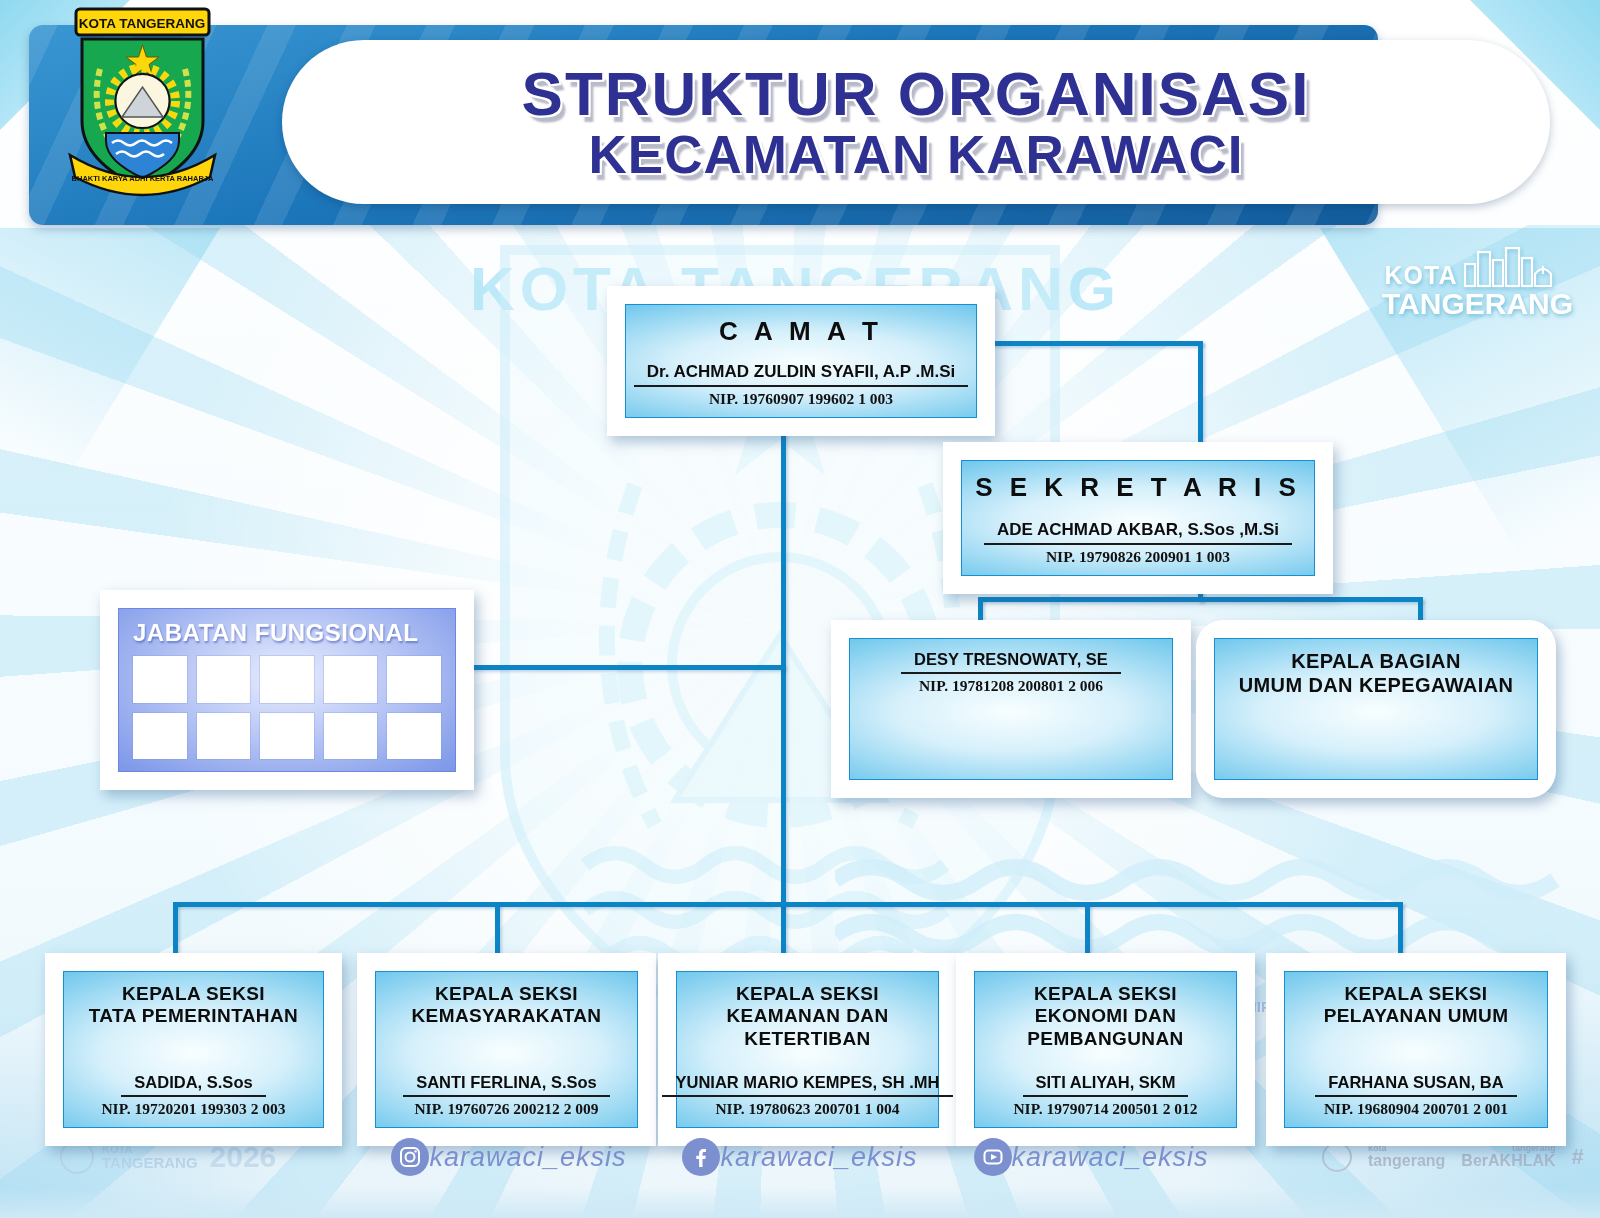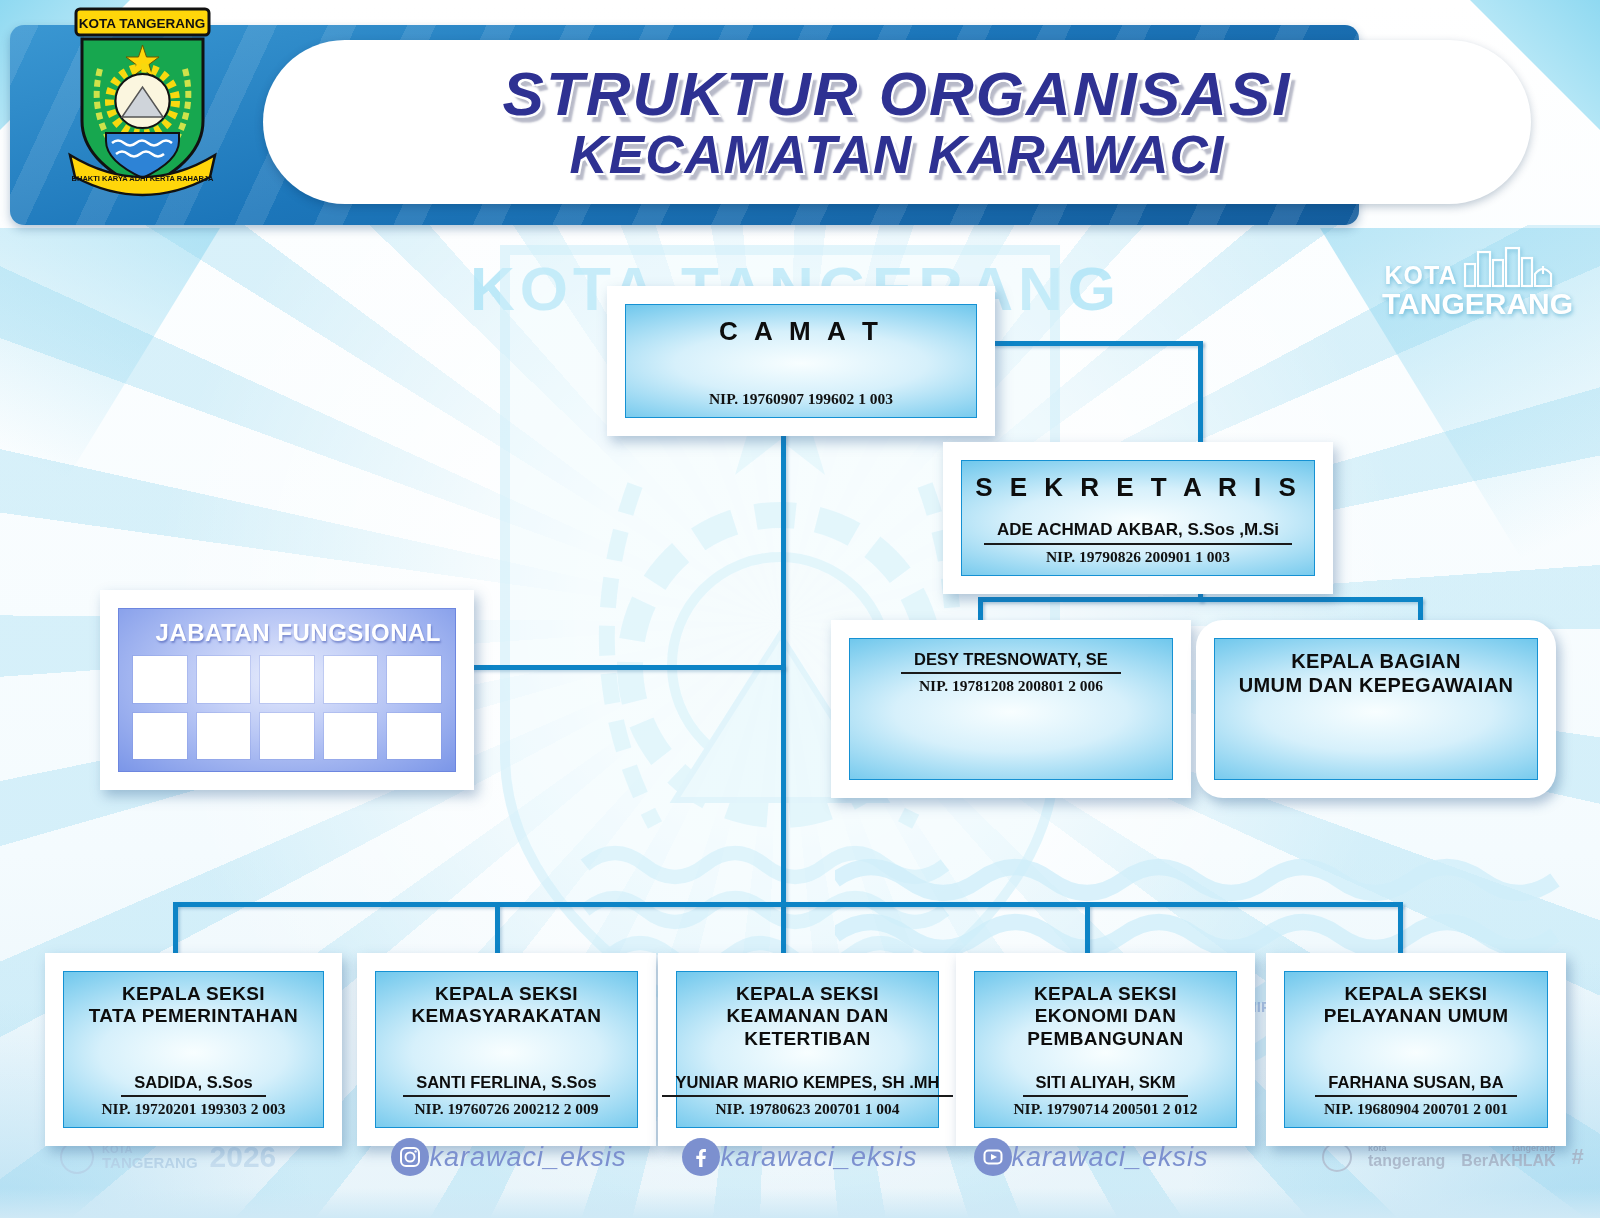--- a/index.html
+++ b/index.html
@@ -21,22 +21,22 @@
   .wedge.bl{left:0;bottom:0;width:320px;height:220px;background:radial-gradient(ellipse at 0% 100%,rgba(150,210,238,.5),rgba(255,255,255,0) 70%);}
   .wedge.br{right:0;bottom:0;width:420px;height:260px;background:radial-gradient(ellipse at 100% 100%,rgba(150,210,238,.55),rgba(255,255,255,0) 70%);}
   .bottom-strip{position:absolute;left:0;bottom:0;width:100%;height:30px;z-index:0;background:linear-gradient(rgba(255,255,255,0),#cfe9f6);}
   .bg-ghost-text{position:absolute;left:470px;top:253px;width:600px;z-index:0;text-align:center;
     font-weight:900;font-size:62px;letter-spacing:5px;color:rgba(172,228,246,.8);white-space:nowrap;}
   .wm-emblem{position:absolute;left:435px;top:235px;z-index:0;opacity:.6;}
   .wm-waves{position:absolute;left:835px;top:850px;z-index:0;opacity:.75;}
   .ghost-nip{position:absolute;left:1246px;top:998px;z-index:1;font-weight:700;font-size:15px;color:#7f9fd4;opacity:.55;}
 
   
-  .header-band{position:absolute;left:10px;top:25px;width:1349px;height:200px;border-radius:14px;z-index:3;
-    background:linear-gradient(165deg,#3a97d2 0%,#1c76ba 45%,#135c9c 100%);box-shadow:0 4px 10px rgba(20,70,120,.3);font-style:italic;}
+  .header-band{position:absolute;left:29px;top:25px;width:1349px;height:200px;border-radius:14px;z-index:3;
+    background:linear-gradient(165deg,#3a97d2 0%,#1c76ba 45%,#135c9c 100%);box-shadow:0 4px 10px rgba(20,70,120,.3);}
   .header-band::before{content:"";position:absolute;inset:0;border-radius:14px;
     background:repeating-linear-gradient(115deg,rgba(255,255,255,.10) 0 26px,rgba(255,255,255,0) 26px 72px);}
   .title-pill{position:absolute;left:253px;top:15px;width:1268px;height:164px;border-radius:82px;background:#ffffff;
     display:flex;flex-direction:column;align-items:center;justify-content:center;box-shadow:0 3px 8px rgba(0,40,80,.25);}
   .title1,.title2{font-weight:900;color:#2e3192;line-height:1.04;white-space:nowrap;
     text-shadow:-2px -2px 0 #fff,2px -2px 0 #fff,-2px 2px 0 #fff,2px 2px 0 #fff,5px 7px 2px rgba(125,130,155,.55);}
   .title1{font-size:62px;letter-spacing:2px;}
   .title2{font-size:53px;letter-spacing:1px;}
   .logo{position:absolute;left:60px;top:3px;width:165px;height:200px;z-index:4;}
 
@@ -61,21 +61,21 @@
   .bt-mid{font-size:20px;}
   .bt-small{font-size:19px;}
   .nm-wrap{display:flex;flex-direction:column;align-items:center;}
   .bn{display:inline-block;font-weight:700;font-size:17px;color:#0d0d0d;border-bottom:2px solid #1a1a1a;padding:0 13px 3px;white-space:nowrap;}
   .bn-sm{font-size:16.5px;}
   .nip{font-family:"Liberation Serif","DejaVu Serif",serif;font-weight:700;font-size:15.5px;color:#111;margin-top:3px;white-space:nowrap;}
 
   
   .jf-inner{width:100%;height:100%;box-sizing:border-box;border:1px solid #6d86df;
     background:radial-gradient(ellipse at 50% 42%, #e8edfd 0%, #b9c7f5 45%, #7b96e8 100%);
-    display:flex;flex-direction:column;align-items:flex-end;padding:10px 14px 12px;}
+    display:flex;flex-direction:column;align-items:flex-start;padding:10px 14px 12px;}
   .jf-title{color:#fff;font-weight:900;font-size:24px;letter-spacing:.5px;text-shadow:1px 2px 2px rgba(70,90,180,.6);margin-bottom:9px;white-space:nowrap;}
   .jf-grid{display:grid;grid-template-columns:repeat(5,1fr);gap:10px;width:100%;flex:1;}
   .jf-cell{background:#fff;box-shadow:0 0 0 1px rgba(120,140,220,.25);}
 
   
   .footer{position:absolute;left:0;top:1138px;width:1600px;display:flex;justify-content:center;gap:56px;z-index:2;}
   .social{display:flex;align-items:center;cursor:pointer;}
   .sicon{width:38px;height:38px;border-radius:50%;background:#7c90cf;display:flex;align-items:center;justify-content:center;flex:0 0 auto;}
   .handle{font-size:27px;font-style:italic;font-weight:500;color:#7c90cf;letter-spacing:1px;}
 
@@ -182,20 +182,21 @@
   <div class="conn" style="left:173px;top:902px;width:1230px;height:5px;"></div>
   <div class="conn" style="left:173px;top:904px;width:5px;height:52px;"></div>
   <div class="conn" style="left:495px;top:904px;width:5px;height:52px;"></div>
   <div class="conn" style="left:1085px;top:904px;width:5px;height:52px;"></div>
   <div class="conn" style="left:1398px;top:904px;width:5px;height:52px;"></div>
 
   <div class="box" style="left:607px;top:286px;width:352px;height:114px;">
     <div class="box-inner">
       <div class="bt bt-big">C A M A T</div>
       <div class="nm-wrap">
+        <span class="bn">Dr. ACHMAD ZULDIN SYAFII, A.P .M.Si</span>
         <div class="nip">NIP. 19760907 199602 1 003</div>
       </div>
     </div>
   </div>
 
   <div class="box" style="left:943px;top:442px;width:354px;height:116px;">
     <div class="box-inner">
       <div class="bt bt-big">S E K R E T A R I S</div>
       <div class="nm-wrap">
         <span class="bn">ADE ACHMAD AKBAR, S.Sos ,M.Si</span>

